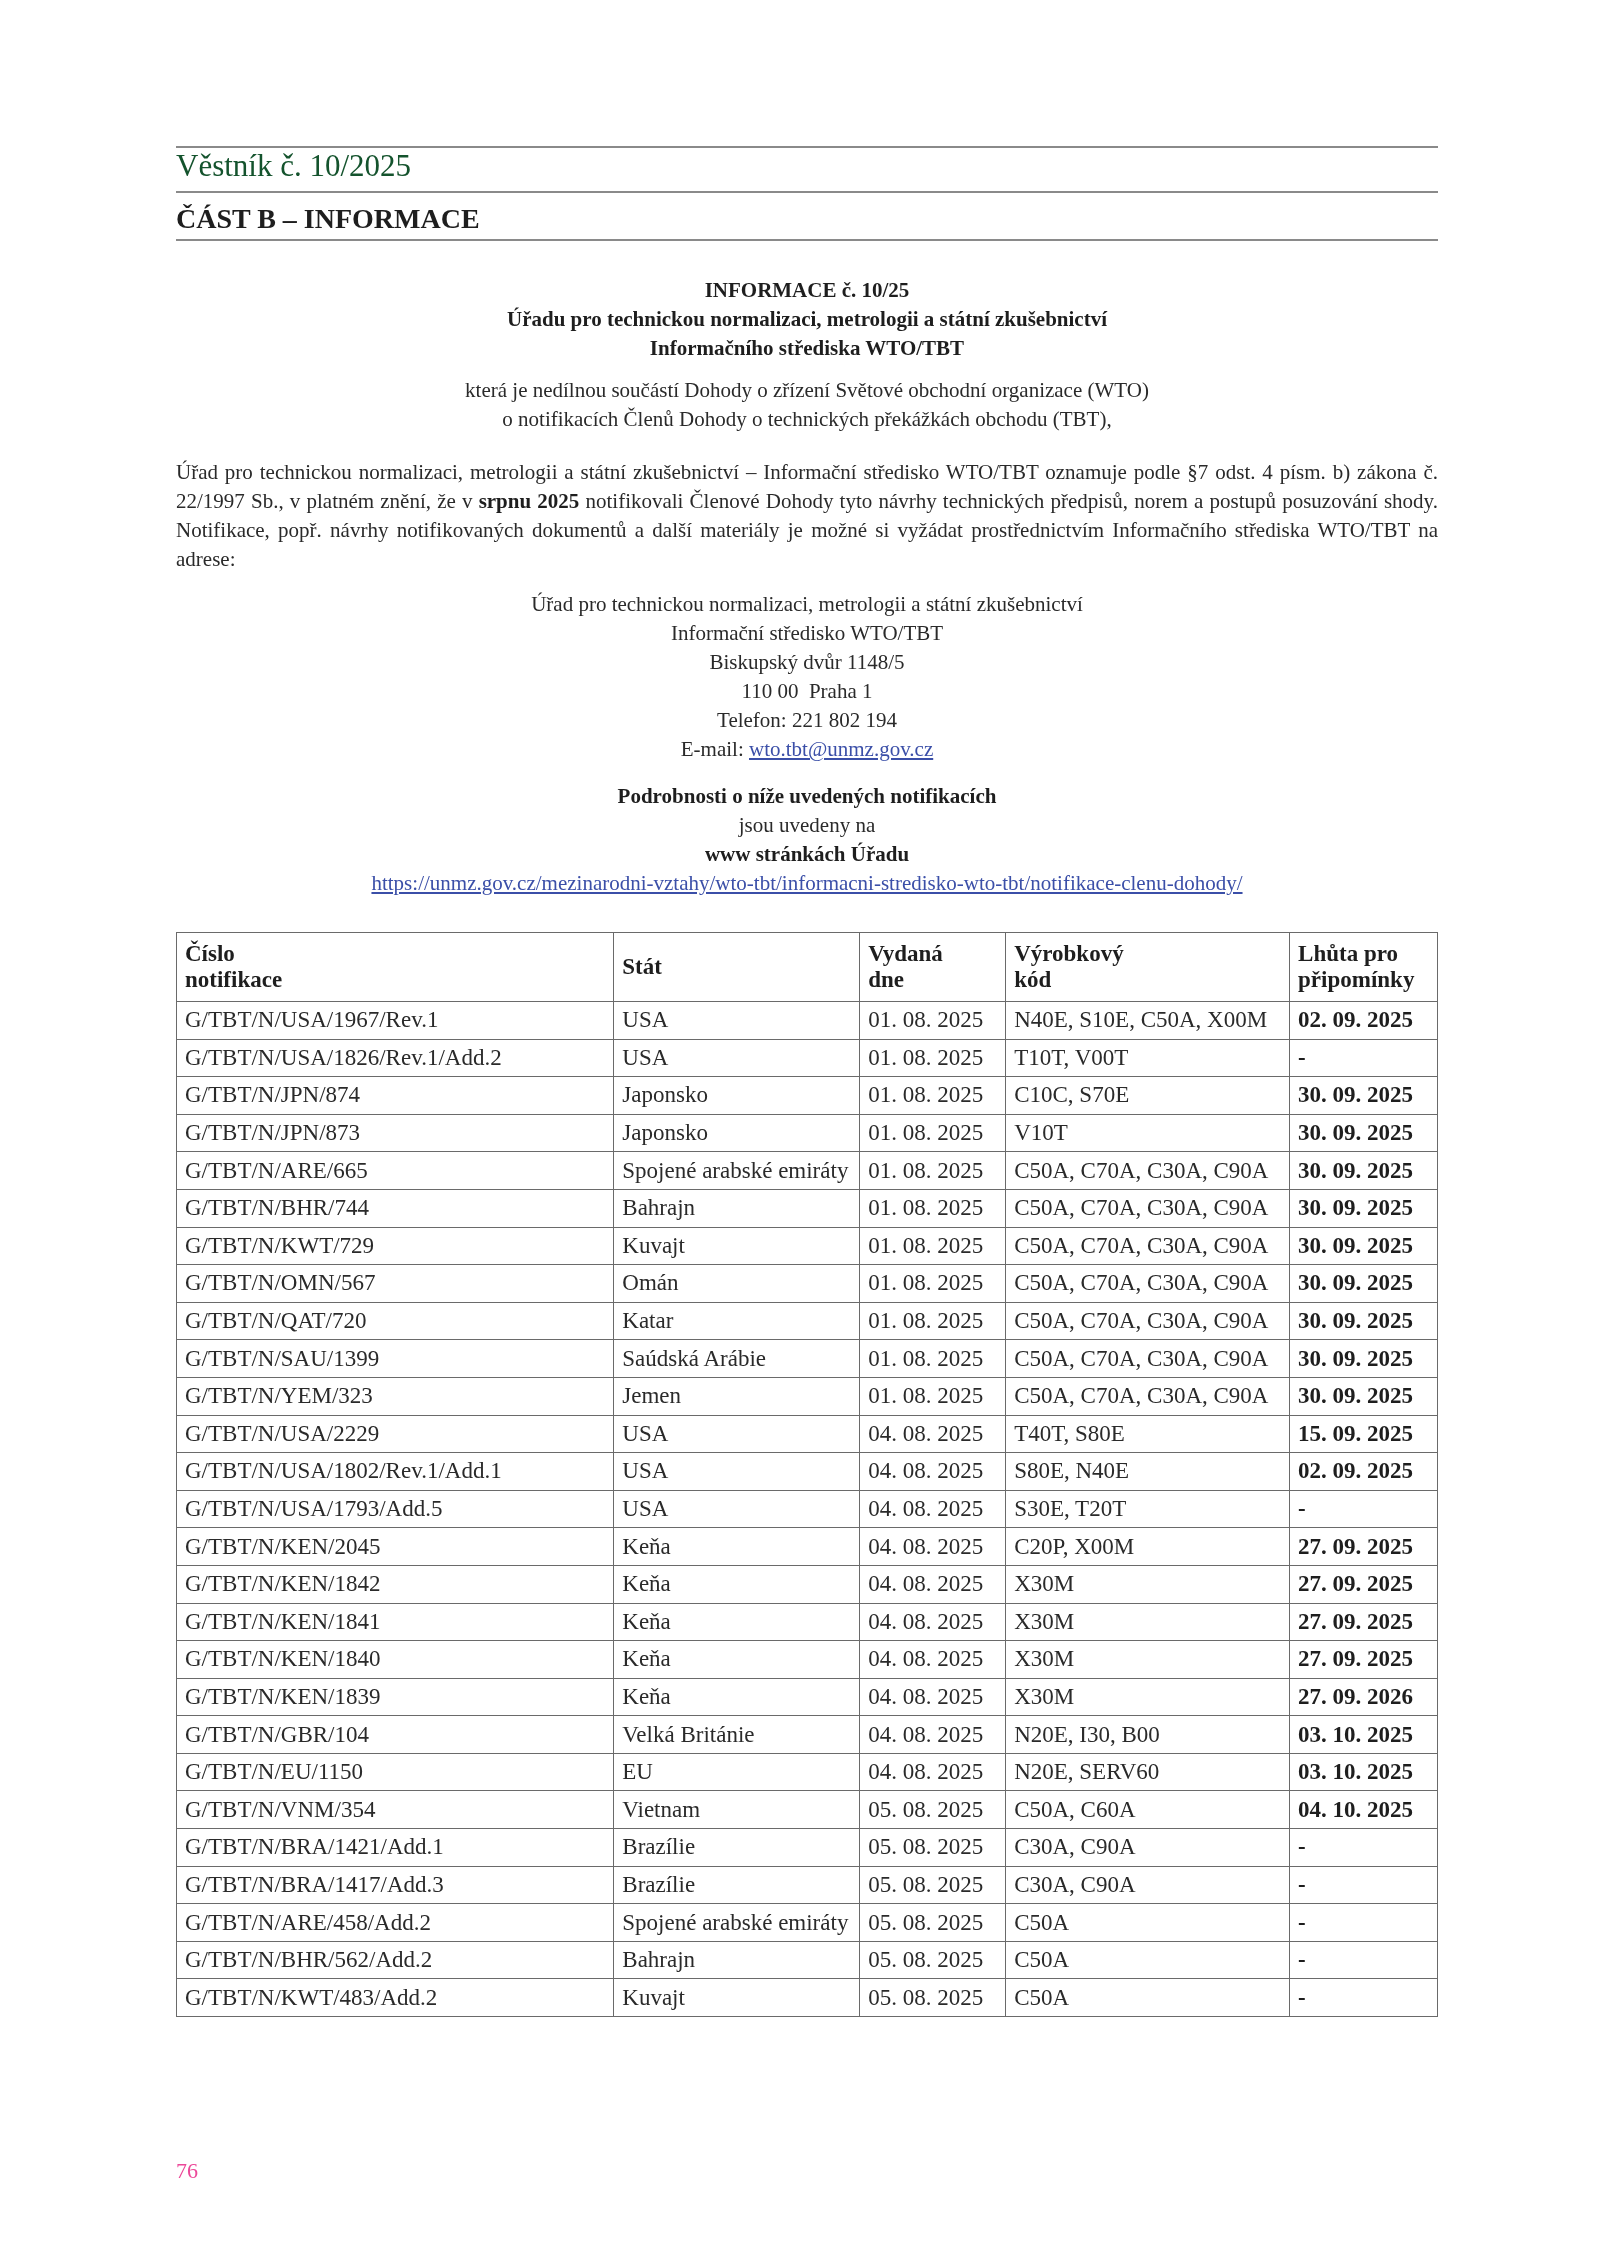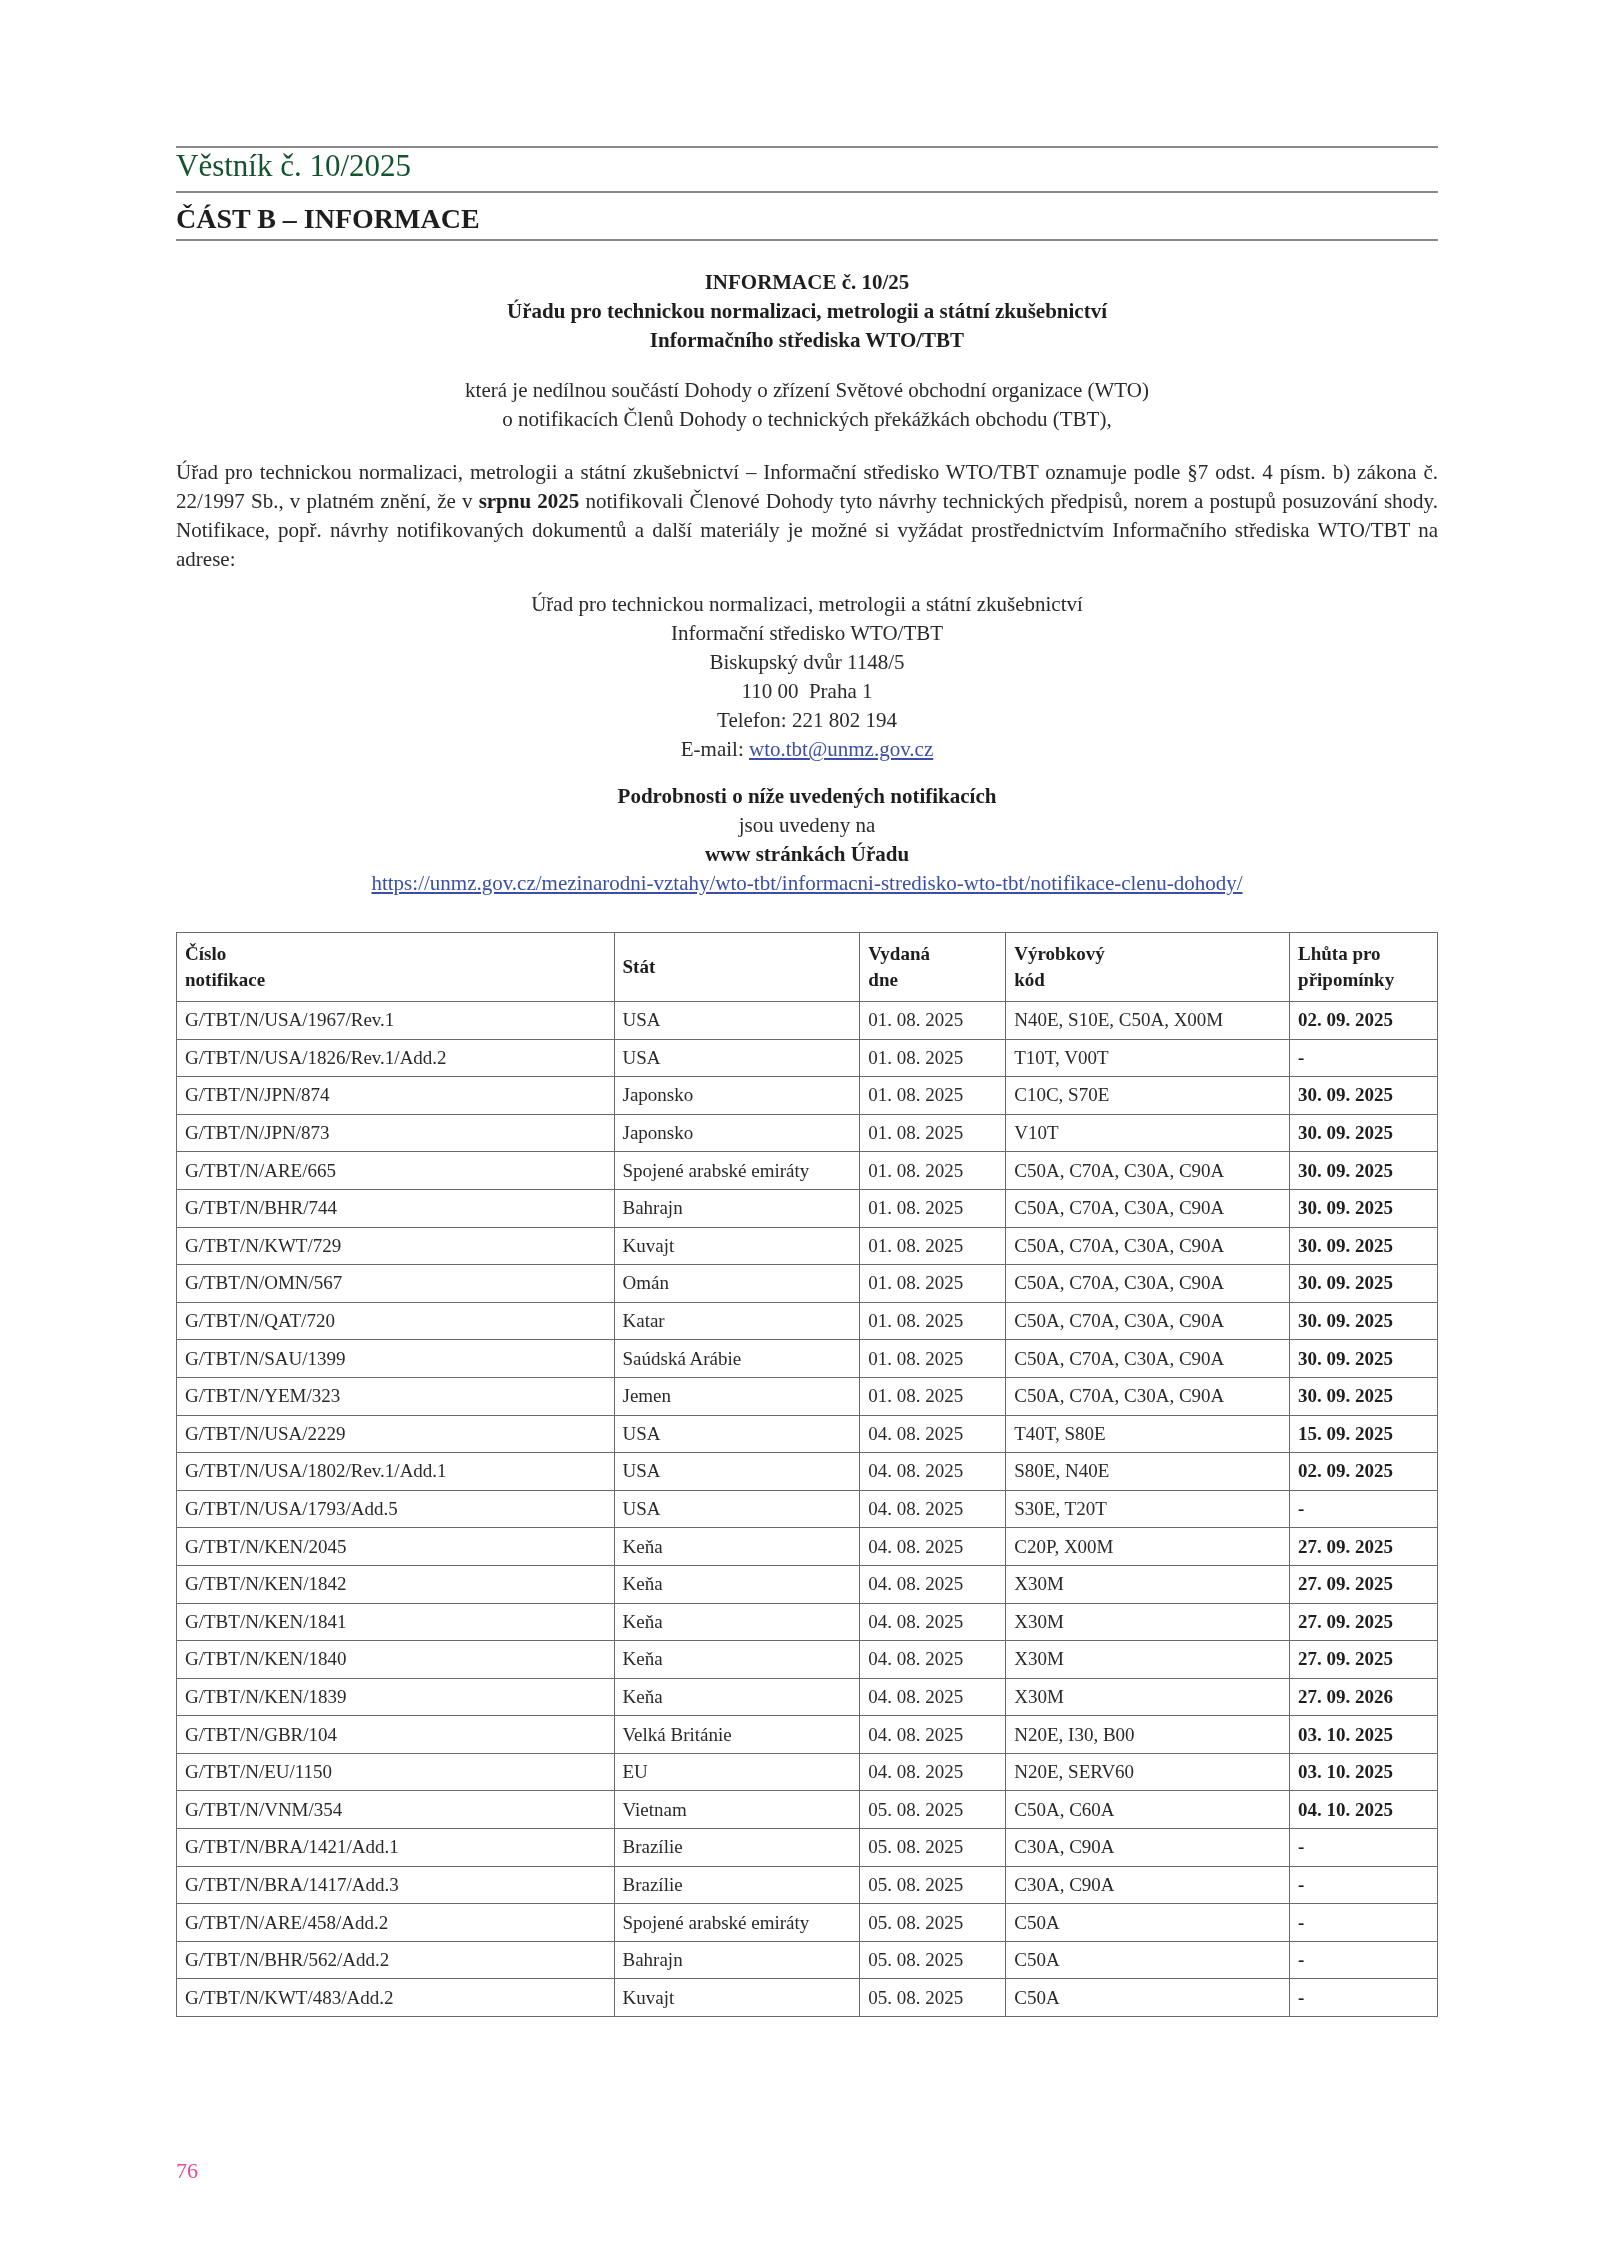--- a/index.html
+++ b/index.html
@@ -15,35 +15,35 @@
     }
     .rule { position: absolute; left: 0; width: 1262px; height: 0; border-top: 2px solid #8a8a8a; }
     .rule.r1 { top: 146px; }
     .rule.r2 { top: 191px; }
     .rule.r3 { top: 239px; }
     .section-title {
       position: absolute; top: 203px; left: 0;
       font-size: 28px; font-weight: bold; color: #1e1e1e;
     }
     .center-block { position: absolute; left: 0; width: 1262px; text-align: center; }
-    .heading-block { top: 268px; font-weight: bold; font-size: 21px; line-height: 29px; color: #1e1e1e; }
+    .heading-block { top: 276px; font-weight: bold; font-size: 21px; line-height: 29px; color: #1e1e1e; }
     .subheading-block { top: 376px; font-size: 21px; line-height: 29px; }
     .intro {
       position: absolute; top: 458px; left: 0; width: 1262px;
       font-size: 21px; line-height: 29px; text-align: justify;
     }
     .address-block { top: 590px; font-size: 21px; line-height: 29px; }
     .details-block { top: 782px; font-size: 21px; line-height: 29px; }
     .bold { font-weight: bold; color: #1e1e1e; }
     a.link { color: #3b4fa8; text-decoration: underline; }
 
     table.notif {
       position: absolute; top: 932px; left: 0;
       border-collapse: collapse; width: 1262px;
-      font-size: 19px;
+      font-size: 23px;
       font-family: Liberation Serif, serif;
     }
     table.notif th, table.notif td {
       border: 1.5px solid #6a6a6a;
       padding: 0 8px;
       text-align: left; vertical-align: middle;
       height: 36.6px; white-space: nowrap;
     }
     table.notif th {
       font-weight: bold; height: 64px; line-height: 26px; color: #1e1e1e;

